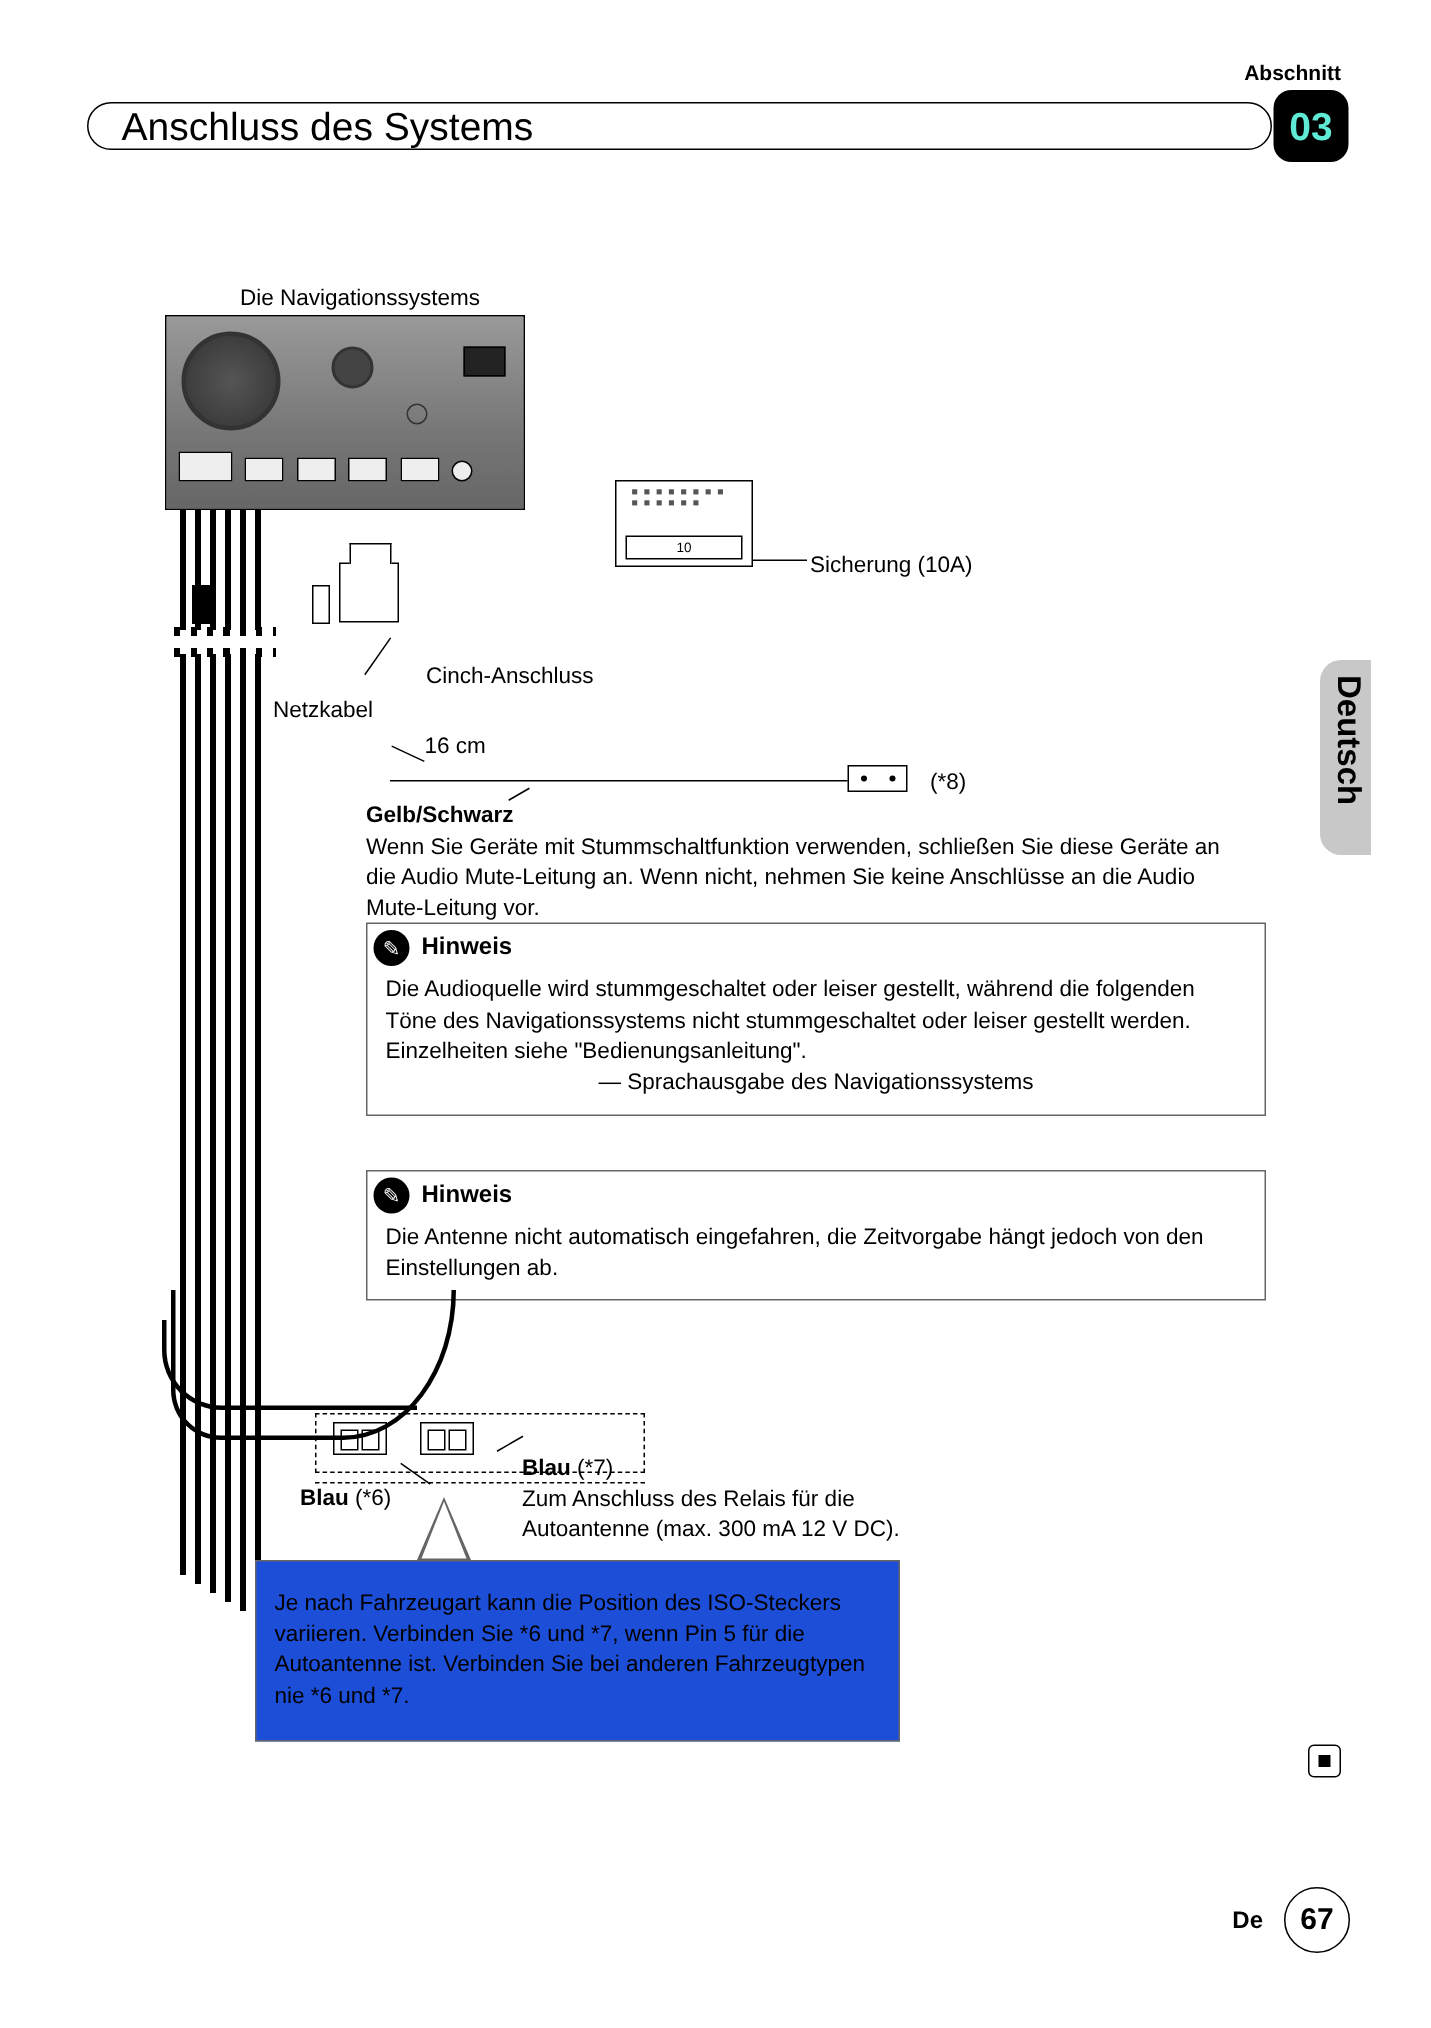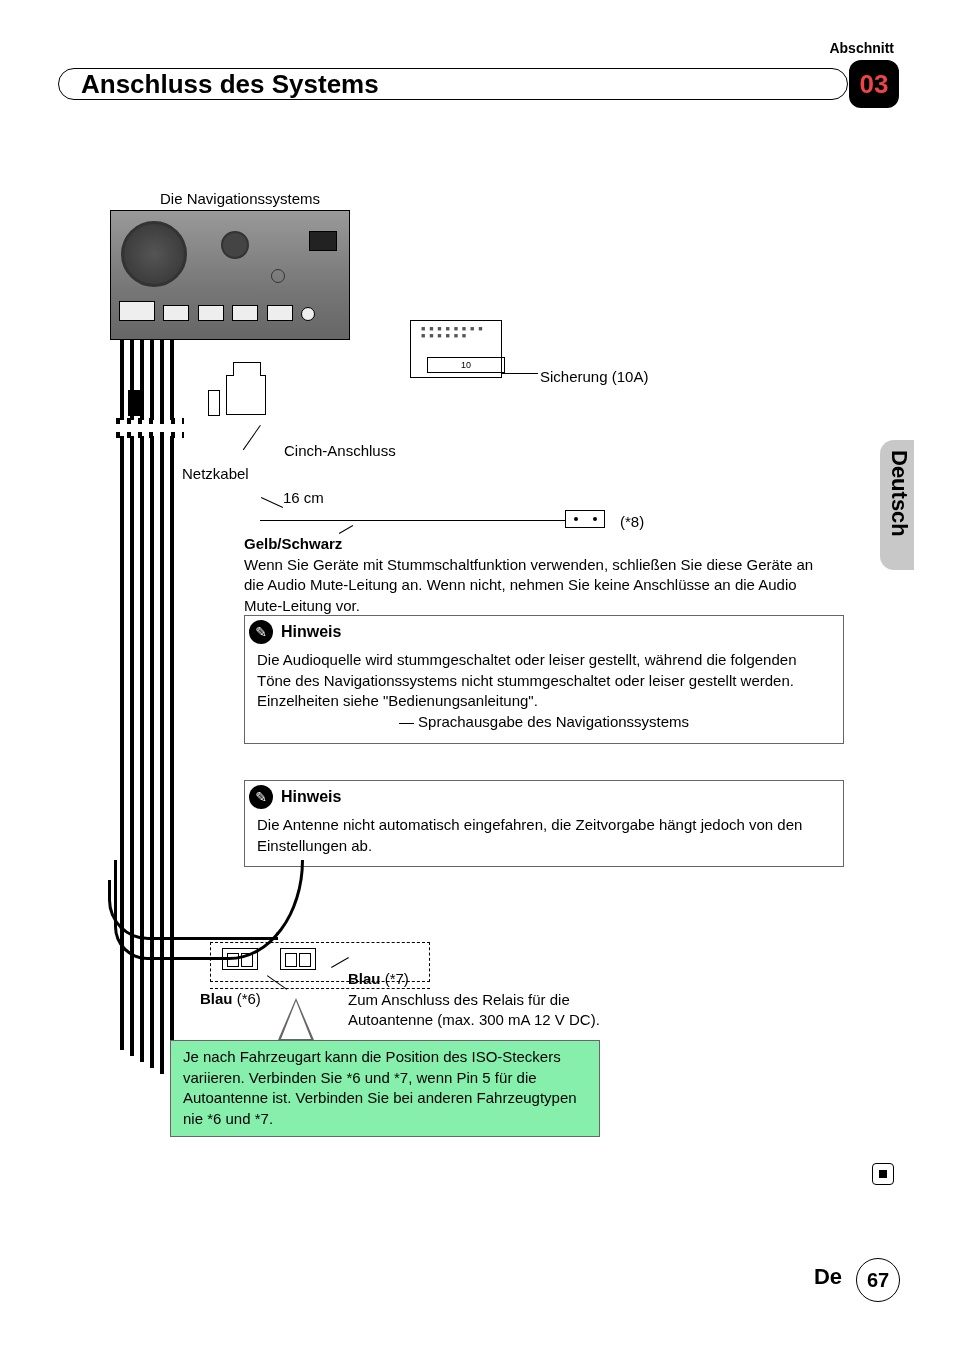--- a/index.html
+++ b/index.html
@@ -31,32 +31,32 @@
     left: 58px;
     width: 790px;
     height: 32px;
     border: 1px solid #000;
     border-radius: 18px;
     display: flex;
     align-items: center;
   }
   .header-title {
     font-size: 26px;
-    font-weight: 700;
+    font-weight: 400;
     margin-left: 22px;
     font-family: Arial Black, Arial, sans-serif;
   }
   .section-num-badge {
     position: absolute;
     top: 60px;
     right: 55px;
     width: 50px;
     height: 48px;
     background: #000;
-    color: #ef4444;
+    color: #5eead4;
     border-radius: 12px;
     display: flex;
     align-items: center;
     justify-content: center;
     font-size: 26px;
     font-weight: 900;
     font-family: Arial Black, Arial, sans-serif;
   }
   .side-tab {
     position: absolute;
@@ -163,21 +163,20 @@
     left: 6px;
     width: 78px;
     height: 16px;
     border: 1px solid #000;
     text-align: center;
     font-size: 9px;
     line-height: 8px;
     display: flex;
     align-items: center;
     justify-content: center;
-    margin-left: 10px;
   }
   .connector-pins {
     position: absolute;
     top: 4px;
     left: 10px;
     width: 70px;
     height: 20px;
   }
   .connector-pins::before {
     content: "■ ■ ■ ■ ■ ■ ■ ■";
@@ -429,24 +428,24 @@
     font-size: 15px;
     width: 290px;
     line-height: 1.35;
   }
   .iso-note-box {
     position: absolute;
     top: 150px;
     left: 0;
     width: 430px;
     border: 1px solid #666;
-    padding: 6px 12px;
+    padding: 18px 12px;
     font-size: 15px;
     line-height: 1.38;
-    background: #86efac;
+    background: #1d4ed8;
   }
   .iso-pointer {
     position: absolute;
     top: 108px;
     left: 108px;
     width: 0; height: 0;
     border-left: 18px solid transparent;
     border-right: 18px solid transparent;
     border-bottom: 42px solid #666;
   }
@@ -471,21 +470,21 @@
     justify-content: center;
   }
   .end-mark::after{
     content:"";
     width:8px;height:8px;background:#000;
   }
   .footer-de {
     position: absolute;
     bottom: 62px;
     right: 112px;
-    font-size: 22px;
+    font-size: 16px;
     font-weight: bold;
   }
   .page-number {
     position: absolute;
     bottom: 50px;
     right: 54px;
     width: 44px;
     height: 44px;
     border: 1.5px solid #000;
     border-radius: 50%;

